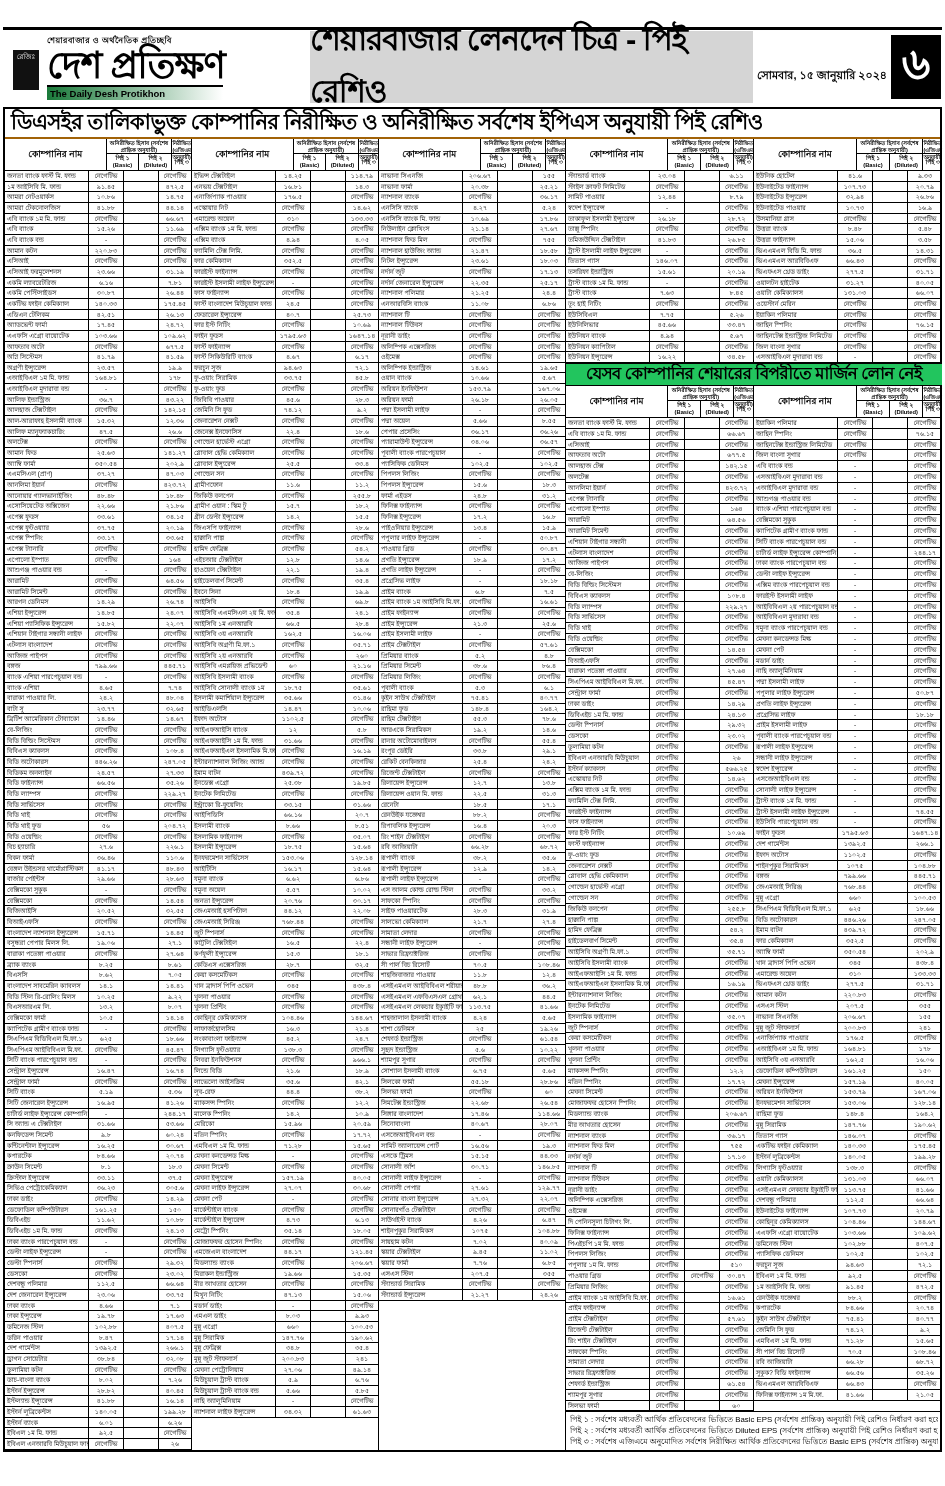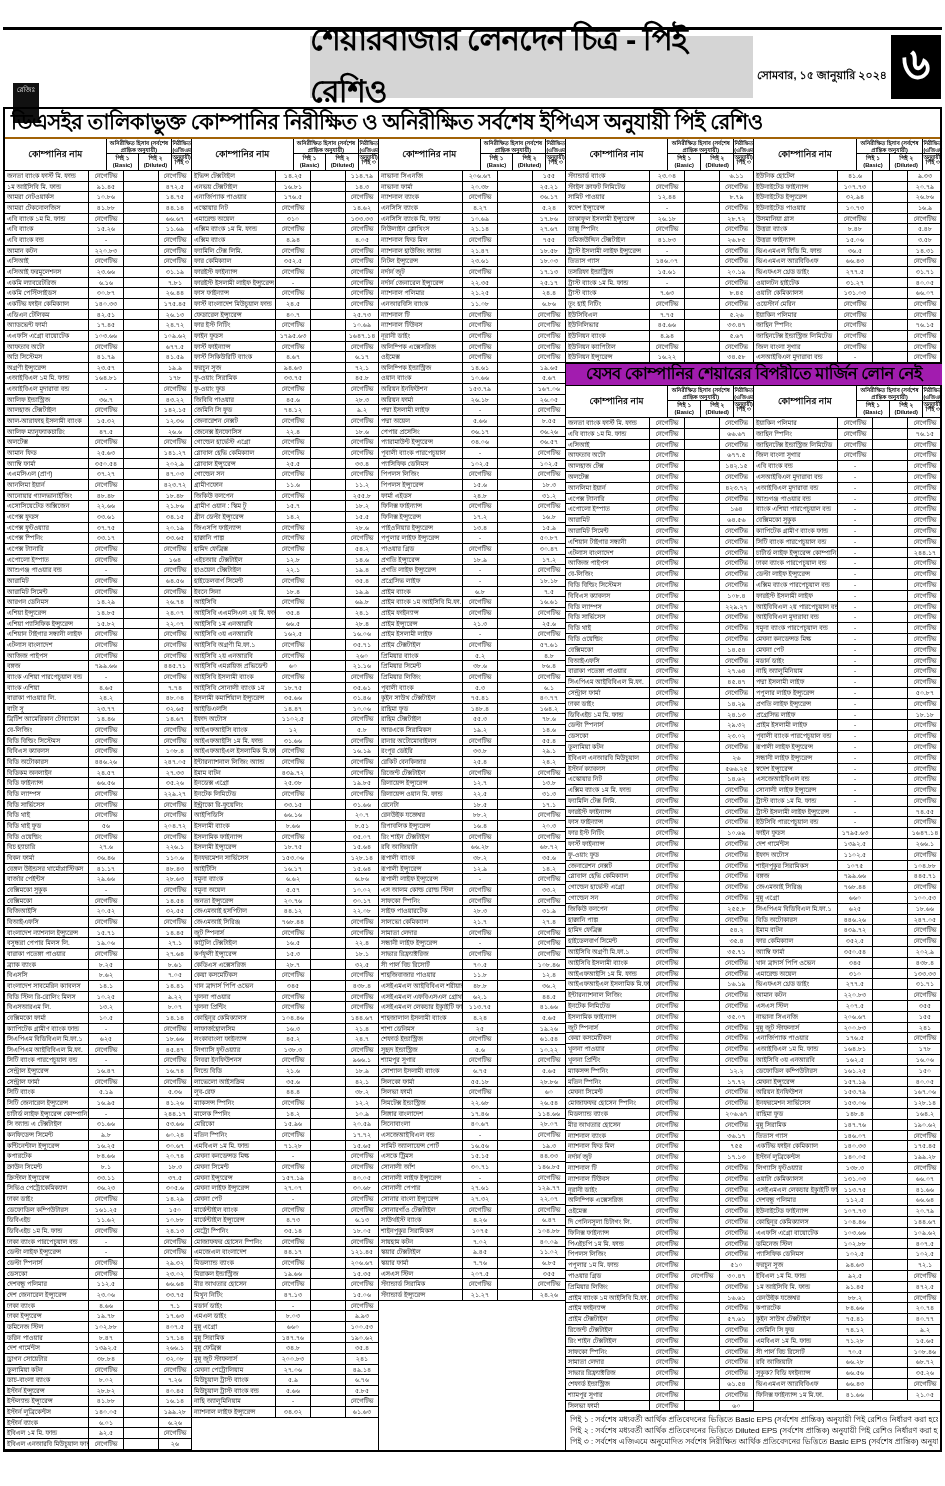--- a/index.html
+++ b/index.html
@@ -8,21 +8,21 @@
   
   .header{position:absolute;top:30px;left:3px;right:3px;height:74px;display:flex;align-items:center;}
   .logo{width:295px;padding-left:12px;position:relative;}
   .logo-stamp{position:absolute;left:10px;top:16px;width:26px;height:40px;background:#111;color:#fff;
     font-size:7px;text-align:center;line-height:9px;padding-top:2px;box-sizing:border-box;}
   .logo-inner{margin-left:32px;}
   .logo-tag{font-size:8px;font-weight:bold;letter-spacing:.5px;}
   .logo-main{font-size:37px;font-weight:bold;letter-spacing:-1px;line-height:38px;}
   .logo-sub{font-size:9.5px;font-weight:bold;background:linear-gradient(90deg,#1a7a3a,#ffffff);
     color:#000;padding:1px 3px;display:block;width:170px;border-top:2px solid #000;}
-  .title-box{background:#d5d5d5;height:62px;flex:1;display:flex;align-items:center;justify-content:center;
+  .title-box{background:#d5d5d5;height:72px;flex:1;display:flex;align-items:center;justify-content:center;
     font-size:31px;font-weight:bold;letter-spacing:-1px;}
   .date{width:138px;text-align:center;font-size:11px;font-weight:bold;margin-top:18px;}
   .pagebox{width:50px;height:64px;background:#000;color:#fff;display:flex;align-items:center;justify-content:center;
     font-size:44px;font-weight:bold;margin-right:1px;}
   
   .frame{position:absolute;top:107px;left:3px;right:3px;bottom:34px;border:2px solid #000;box-sizing:border-box;}
   .subtitle{border-bottom:2px solid #a16207;font-size:21px;font-weight:bold;padding:2px 6px;height:24px;line-height:22px;
     letter-spacing:-.5px;white-space:nowrap;overflow:hidden;}
   .cols{display:flex;align-items:flex-start;}
   .tcol{width:187px;border-right:1px solid #000;box-sizing:border-box;}
@@ -47,33 +47,38 @@
   .tbody.top18{height:192px;}
   .tbody.sub{height:993px;}
   .trow{display:flex;height:10.66px;border-bottom:1px solid #000;box-sizing:border-box;font-size:6.4px;line-height:9.5px;}
   .sub .trow{height:10.8px;}
   .tc{overflow:hidden;white-space:nowrap;box-sizing:border-box;}
   .tc.c0{width:84px;border-right:1px solid #000;padding-left:2px;}
   .tc.c1{width:35px;border-right:1px solid #000;text-align:center;}
   .tc.c2{width:35px;border-right:1px solid #000;text-align:center;}
   .tc.c3{flex:1;text-align:center;}
   
-  .sect2{background:#a21caf;border-top:1px solid #000;border-bottom:1px solid #000;height:21px;display:flex;
+  .sect2{background:#22c55e;border-top:1px solid #000;border-bottom:1px solid #000;height:21px;display:flex;
     align-items:center;justify-content:center;font-size:16.5px;font-weight:bold;letter-spacing:-.5px;}
   .notes{border-top:1px solid #000;padding:2px 4px;font-size:7.8px;line-height:11px;}
   .notes div{white-space:nowrap;overflow:hidden;}
 </style>
 </head>
 <body>
 
 <div class="topline"></div>
 
 <div class="header">
   <div class="logo">
     <div class="logo-stamp">রেজিঃ</div>
+    <div class="logo-inner">
+      <div class="logo-tag">শেয়ারবাজার ও অর্থনৈতিক প্রতিচ্ছবি</div>
+      <div class="logo-main">দেশ প্রতিক্ষণ</div>
+      <span class="logo-sub">The Daily Desh Protikhon</span>
+    </div>
   </div>
   <div class="title-box">শেয়ারবাজার লেনদেন চিত্র - পিই রেশিও</div>
   <div class="date">সোমবার, ১৫ জানুয়ারি ২০২৪</div>
   <div class="pagebox">৬</div>
 </div>
 
 <div class="frame">
   <div class="subtitle">ডিএসইর তালিকাভুক্ত কোম্পানির নিরীক্ষিত ও অনিরীক্ষিত সর্বশেষ ইপিএস অনুযায়ী পিই রেশিও</div>
 
   <div class="cols">

